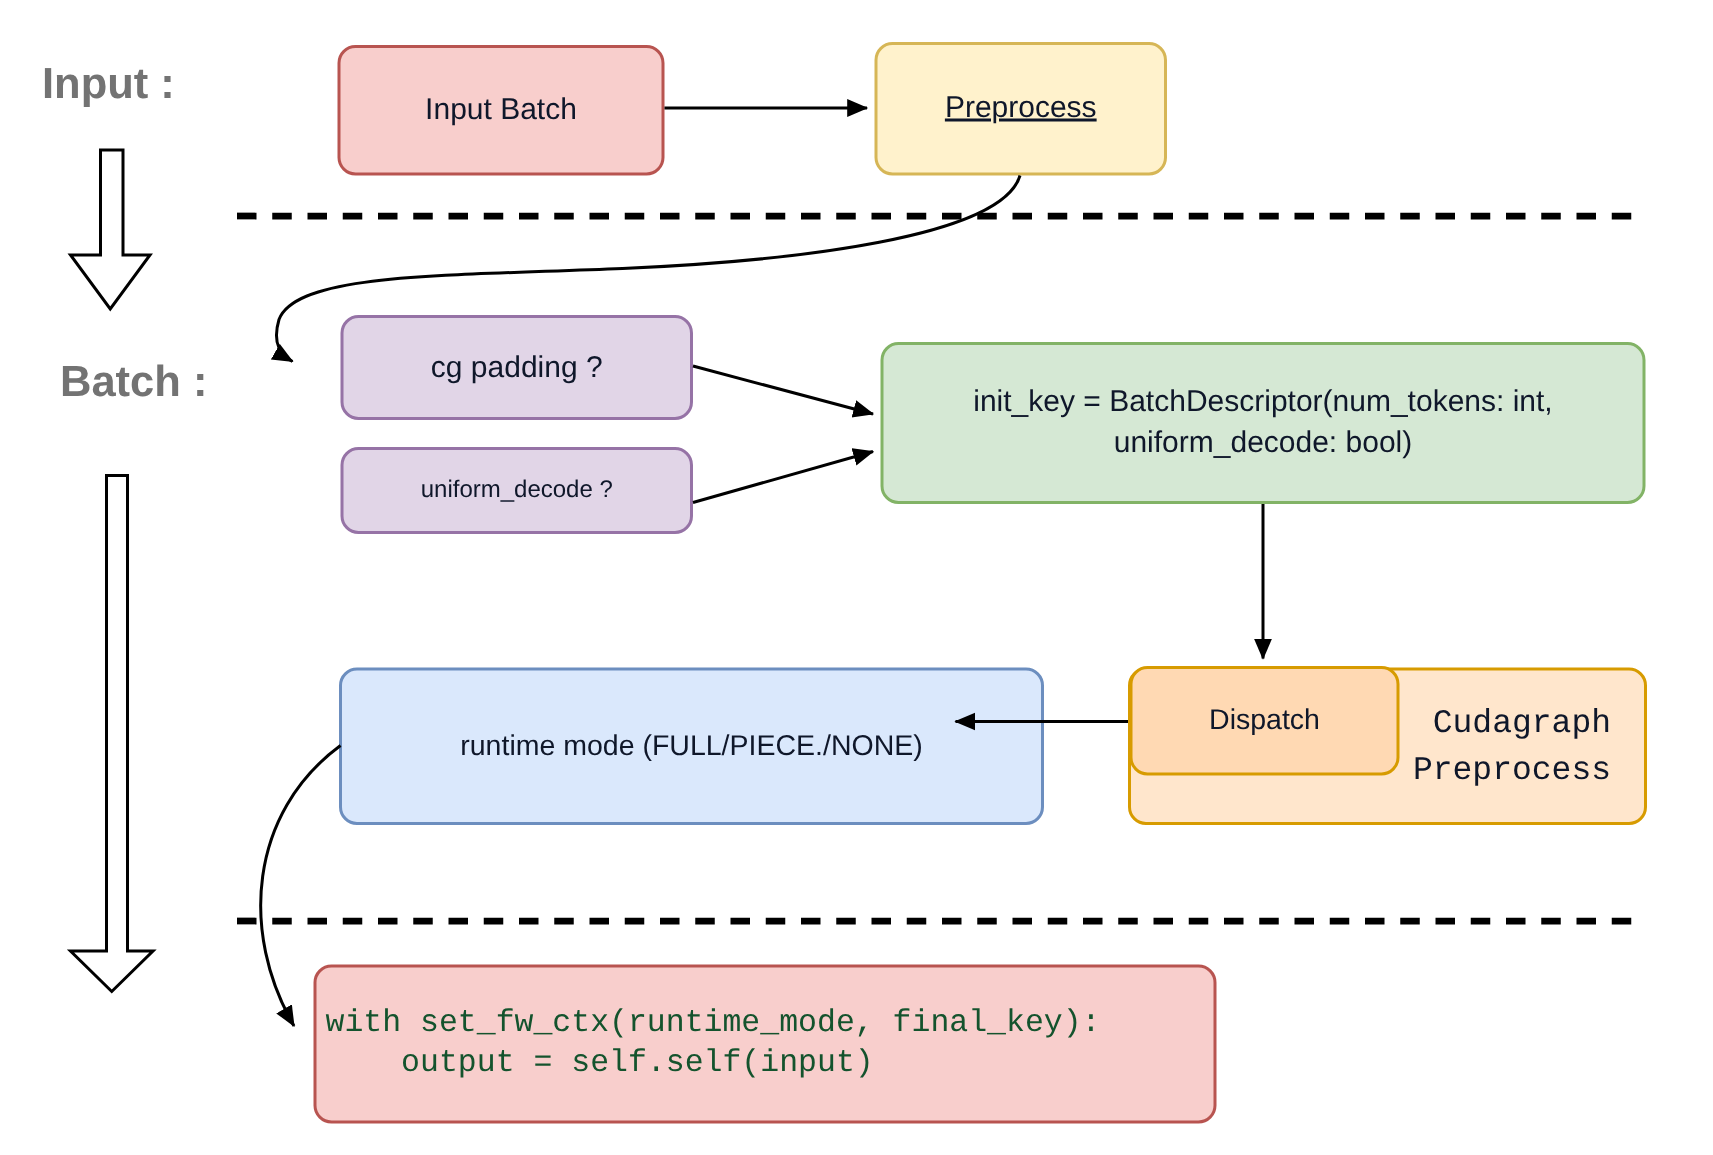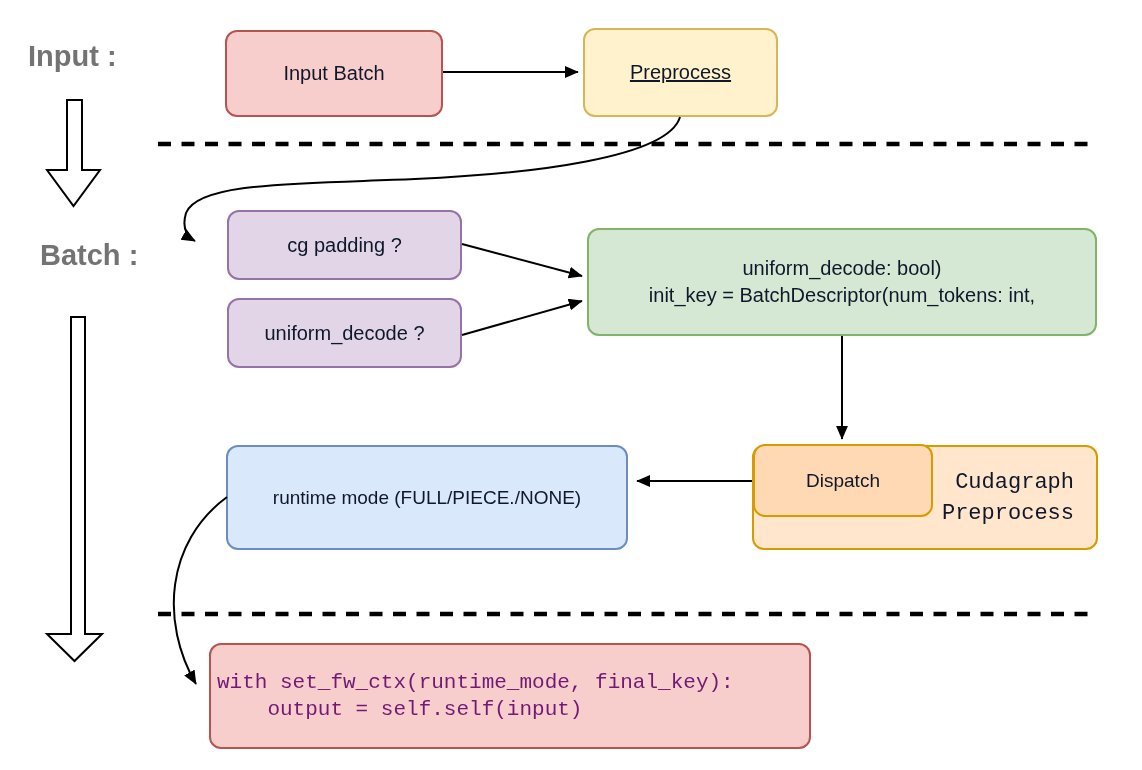--- a/index.html
+++ b/index.html
@@ -33,29 +33,29 @@
     text-align: center;
     color: #0f172a;
     box-sizing: border-box;
     z-index: 1;
   }
   .node .ln { display: block; }
 
   #node-input-batch    { left: 225px; top: 30px;  width: 218px; height: 87px;  font-size: 20px; }
   #node-preprocess     { left: 583px; top: 28px;  width: 195px; height: 89px;  font-size: 20px; text-decoration: underline; }
   #node-cg-padding     { left: 227px; top: 210px; width: 235px; height: 70px;  font-size: 20px; justify-content: center; }
-  #node-uniform-decode { left: 227px; top: 298px; width: 235px; height: 70px;  font-size: 20px; }
+  #node-uniform-decode { left: 227px; top: 298px; width: 235px; height: 58px;  font-size: 16px; }
   #node-init-key       { left: 587px; top: 228px; width: 510px; height: 108px; font-size: 20px; line-height: 27px; }
-  #node-runtime-mode   { left: 226px; top: 445px; width: 402px; height: 105px; font-size: 19px; line-height: 28px; }
+  #node-runtime-mode   { left: 226px; top: 445px; width: 470px; height: 105px; font-size: 19px; line-height: 28px; }
   #node-cudagraph      { left: 752px; top: 445px; width: 346px; height: 105px; font-size: 22px; line-height: 31px;
                          align-items: flex-end; padding-right: 22px; }
   #node-dispatch       { left: 753px; top: 444px; width: 180px; height: 73px;  font-size: 19px; z-index: 2; }
   #node-execute-code   { left: 209px; top: 643px; width: 602px; height: 106px;
                          font-family: "Liberation Mono", monospace; font-size: 21px; line-height: 27px;
-                         align-items: flex-start; padding-left: 6px; color: #701a75; }
+                         align-items: flex-start; padding-left: 6px; color: #14532d; }
   #node-execute-code .ln { white-space: pre; }
 
   svg.arrow-layer {
     position: absolute;
     left: 0; top: 0;
     width: 1142px; height: 770px;
     z-index: 5;
     pointer-events: none;
   }
   .flow-line { stroke: #000000; stroke-width: 2; fill: none; }
@@ -80,22 +80,22 @@
 
   <div class="node" id="node-cg-padding" style="background-color: rgb(225, 213, 231); border-color: rgb(150, 115, 166);">
     <span class="ln">cg padding ?</span>
   </div>
 
   <div class="node" id="node-uniform-decode" style="background-color: rgb(225, 213, 231); border-color: rgb(150, 115, 166);">
     <span class="ln">uniform_decode ?</span>
   </div>
 
   <div class="node" id="node-init-key" style="background-color: rgb(213, 232, 212); border-color: rgb(130, 179, 102);">
+    <span class="ln">init_key = BatchDescriptor(num_tokens: int,</span>
     <span class="ln">uniform_decode: bool)</span>
-    <span class="ln">init_key = BatchDescriptor(num_tokens: int,</span>
   </div>
 
   <div class="node" id="node-runtime-mode" style="background-color: rgb(218, 232, 252); border-color: rgb(108, 142, 191);">
     <span class="ln">runtime mode (FULL/PIECE./NONE)</span>
   </div>
 
   <div class="node" id="node-cudagraph" style="background-color: rgb(255, 230, 204); border-color: rgb(215, 155, 0); font-family: Liberation Mono, monospace;">
     <span class="ln">Cudagraph</span>
     <span class="ln">Preprocess</span>
   </div>

